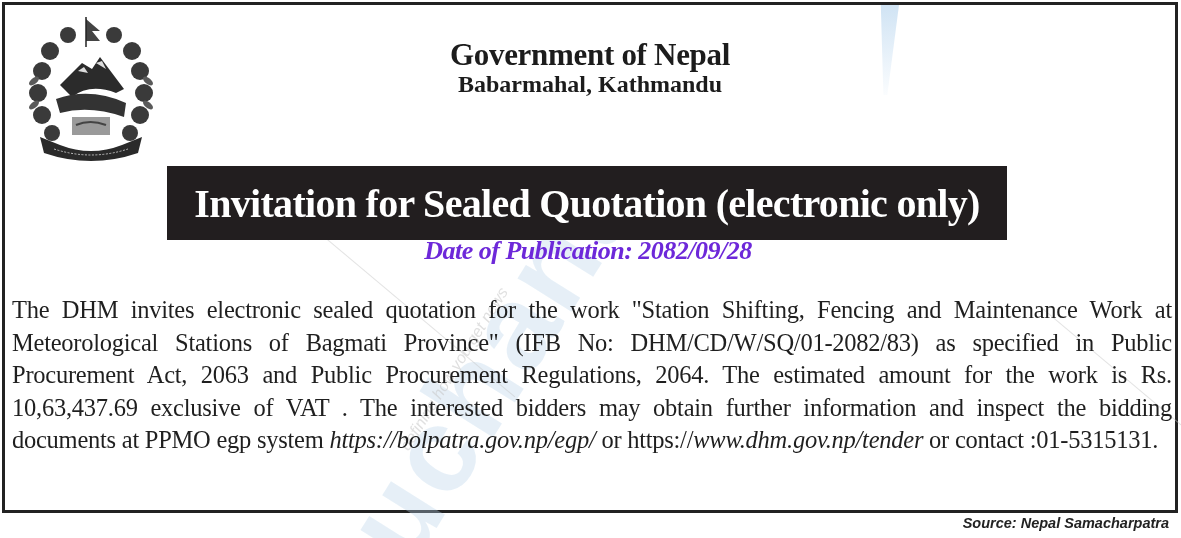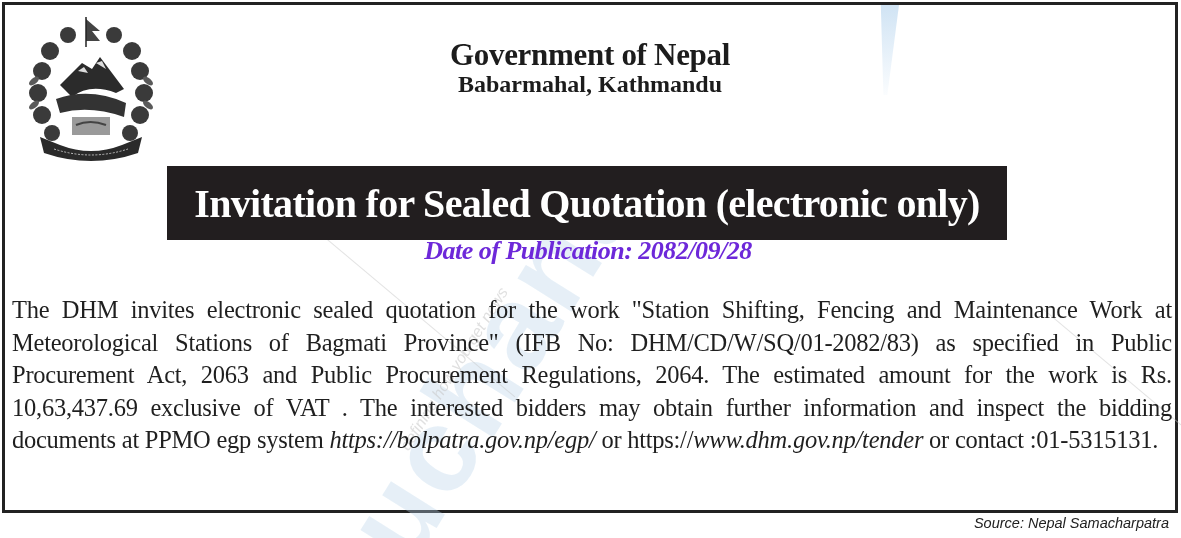--- a/index.html
+++ b/index.html
@@ -60,21 +60,21 @@
 
     .body-text {
       position: absolute; left: 12px; top: 294px; width: 1160px;
       font-size: 24.5px; line-height: 32.6px; color: #1f1f1f; letter-spacing: -0.25px;
       text-align: justify;
     }
     .body-text .link { font-weight: normal; font-style: italic; }
 
     .source-credit {
       position: absolute; right: 12px; top: 515px;
-      font-family: "Liberation Sans", sans-serif; font-style: italic; font-size: 14.5px; color: #222;
+      font-family: "Liberation Sans", sans-serif; font-style: italic; font-size: 14.5px; color: #222; font-weight: bold;
     }
   </style>
 </head>
 <body>
 
 <div class="notice-frame"></div>
 
 <div class="watermark wm-text">Suchana</div>
 <div class="watermark wm-tag">defining how you get news</div>
 <div class="watermark wm-streak"></div>

